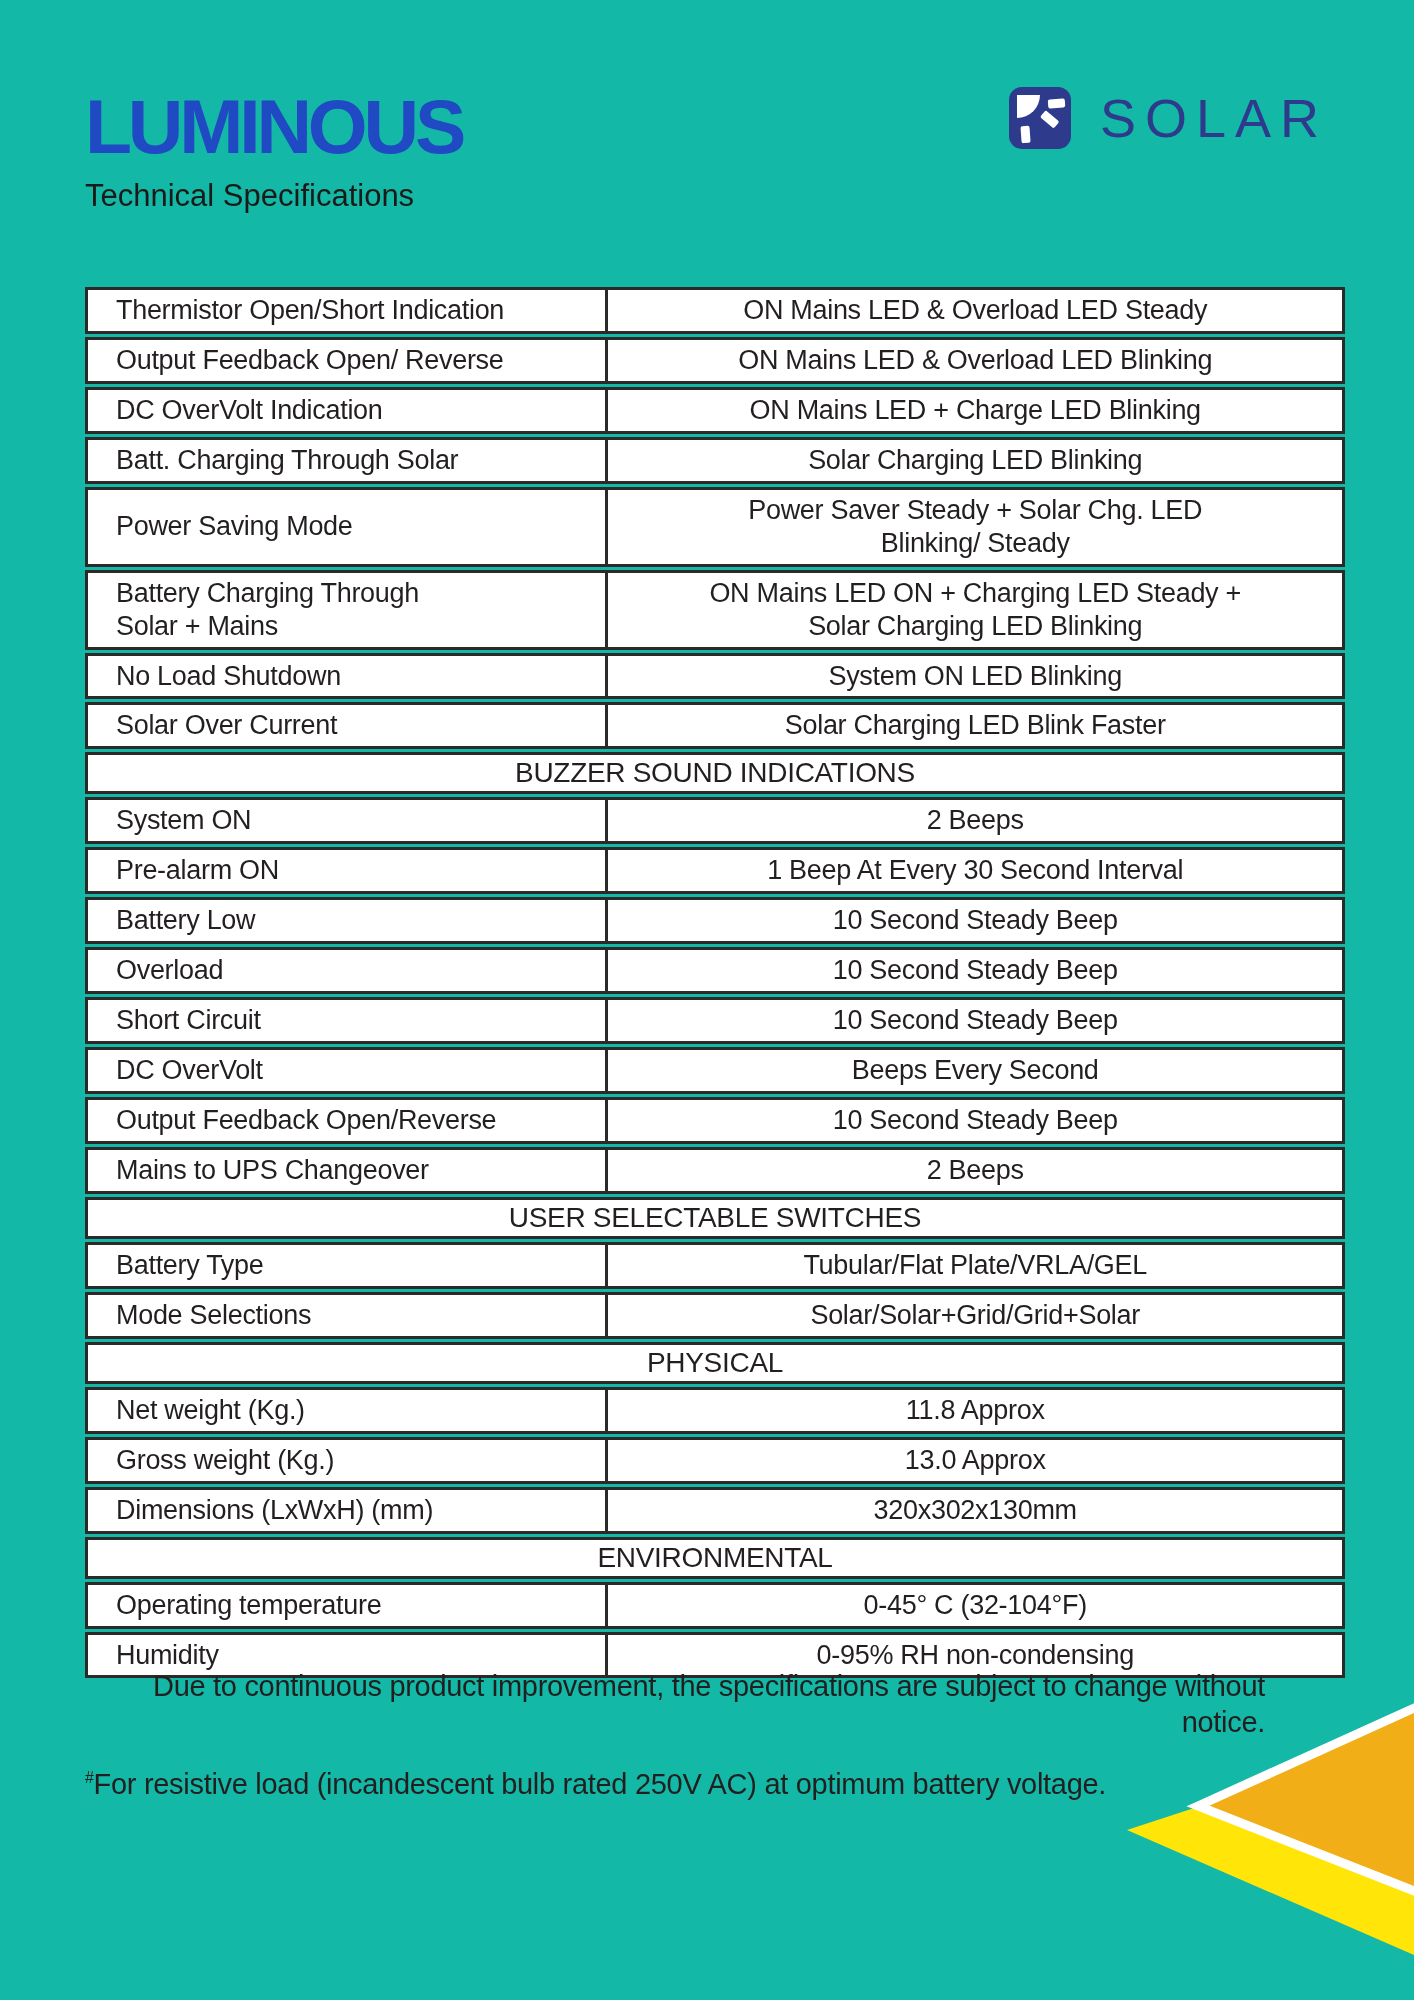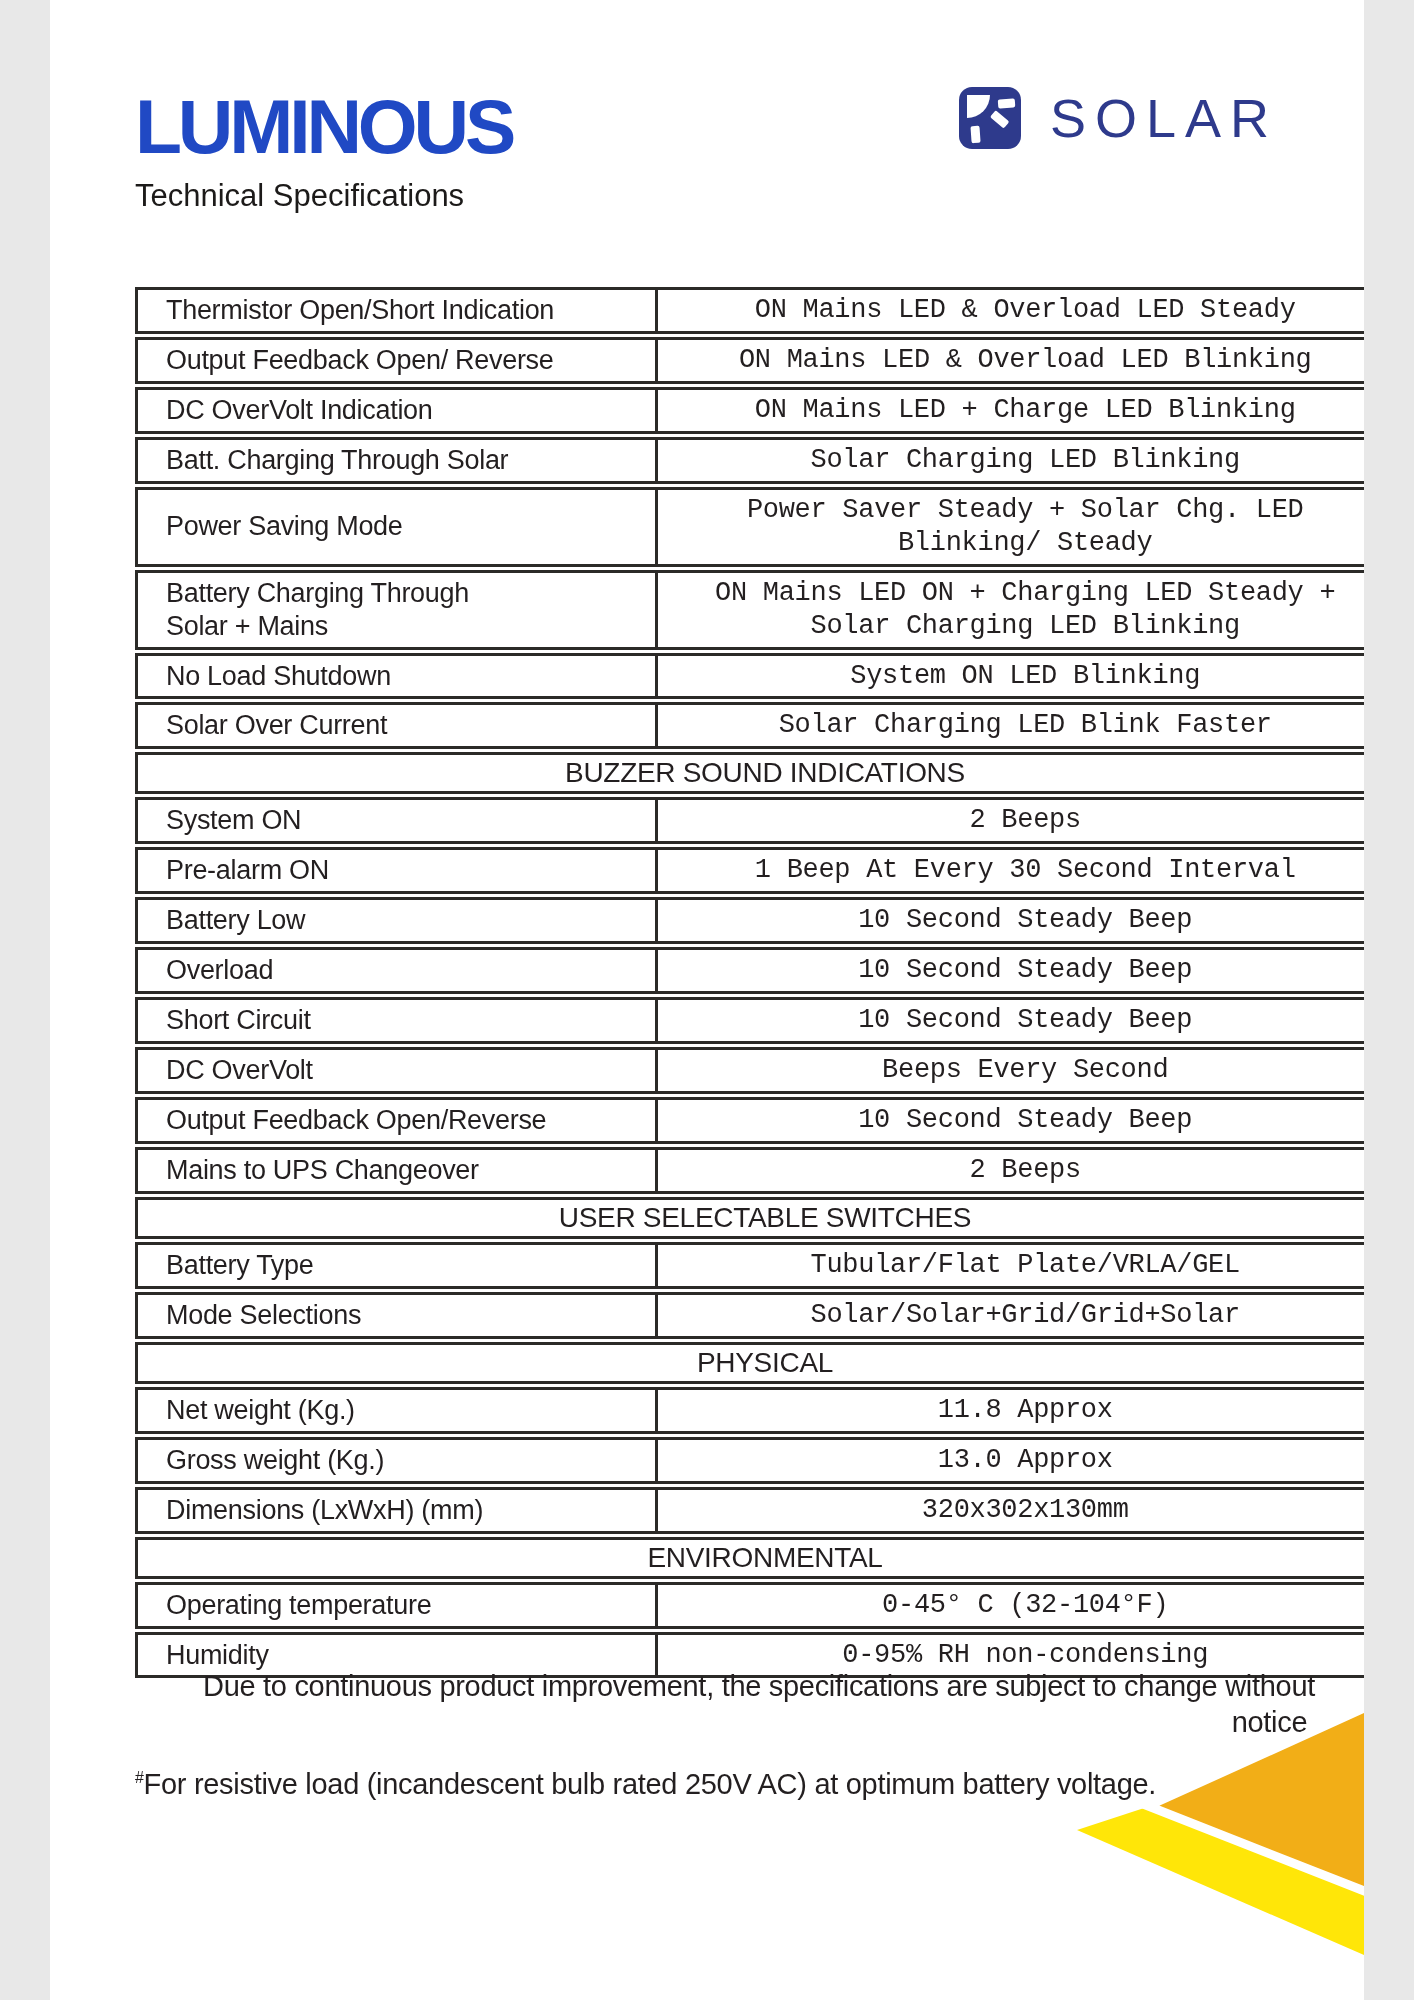--- a/index.html
+++ b/index.html
@@ -1,18 +1,18 @@
 <!DOCTYPE html>
 <html style="--luminous-blue: #2049c4; --solar-navy: #2e3a8c; --triangle-amber: #f2ae17; --triangle-yellow: #ffe608; --text: #231f20; --border: #2b2a28;"><head>
 <meta charset="utf-8">
 <style>
   html,body { margin:0; padding:0; background:#e8e8e8; }
   .page {
-    position:relative; width:1314px; height:2000px; margin:0 auto;
-    background:#ffffff; overflow:hidden;
+    position:relative; width:1414px; height:2000px; margin:0 auto;
+    background:#14b8a6; overflow:hidden;
     font-family:"Liberation Sans", sans-serif;
     color:var(--text, #231f20);
   }
 
   
   .header-row { position:absolute; top:70px; left:85px; right:80px; }
   .luminous-logo {
     position:absolute; left:0; top:14px;
     font-size:74px; font-weight:900; letter-spacing:-4px;
     color:var(--luminous-blue); transform:scale(1.04,1.02); transform-origin:left top;
@@ -32,21 +32,21 @@
   .spec-table { position:absolute; left:85px; top:287px; width:1260px; }
   .spec-row { display:flex; align-items:stretch; border:3px solid var(--border); margin-bottom:3px; min-height:40px; background:#fff; }
   .cell { font-size:27px; line-height:1.22; letter-spacing:-0.3px; white-space:pre-line; }
   .cell.label {
     width:41.5%; flex:0 0 41.5%; box-sizing:border-box;
     border-right:3px solid var(--border);
     display:flex; align-items:center; padding:4px 28px;
   }
   .cell.value {
     flex:1 1 auto; display:flex; align-items:center; justify-content:center;
-    text-align:center; padding:4px 10px;font-family:Liberation Mono, monospace;
+    text-align:center; padding:4px 10px;
   }
   .section-header {
     border:3px solid var(--border); margin-bottom:3px; min-height:36px;
     display:flex; align-items:center; justify-content:center;
     font-size:28px; font-weight:normal; letter-spacing:-0.3px; background:#fff;
   }
 
   
   .note { position:absolute; left:85px; top:1668px; width:1180px; margin:0; font-size:29px; line-height:1.25; letter-spacing:-0.3px;text-align:right; }
   .footnote { position:absolute; left:85px; top:1768px; width:1260px; margin:0; font-size:29px; letter-spacing:-0.3px; }

